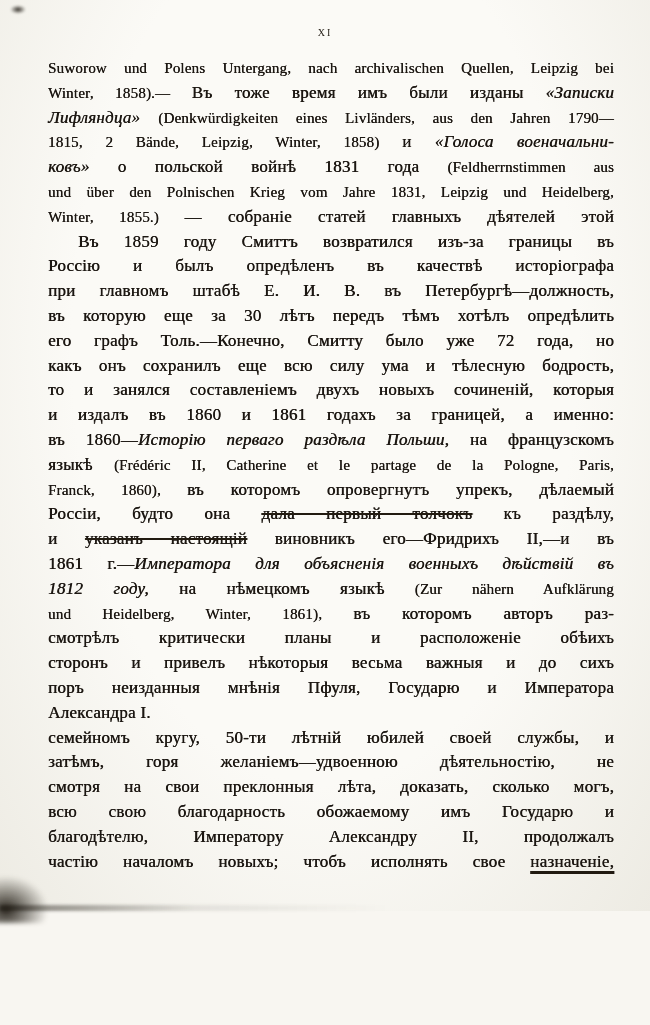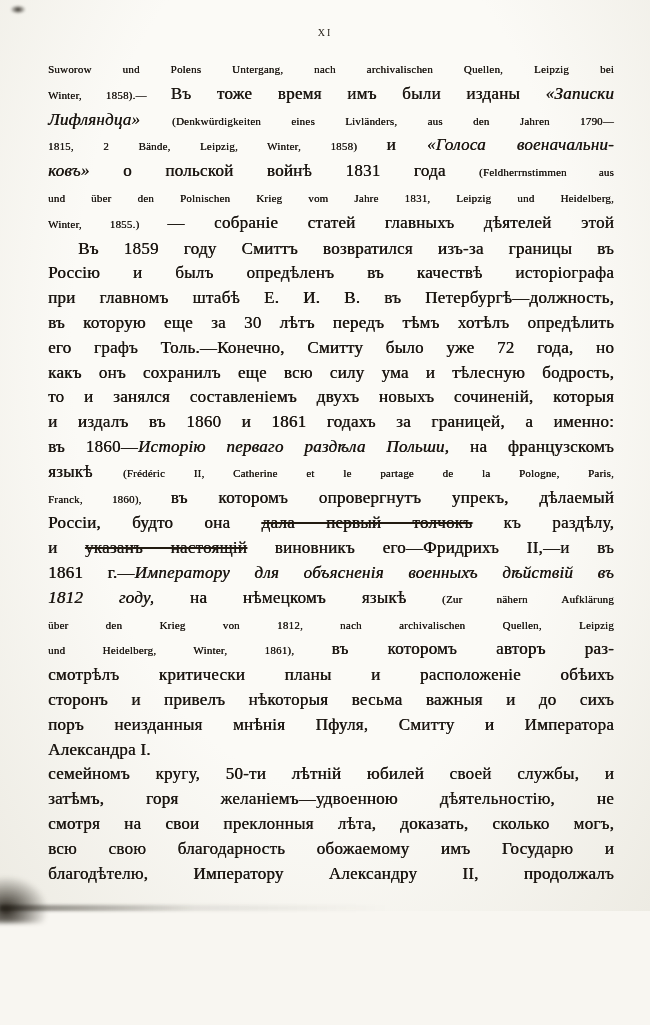--- a/index.html
+++ b/index.html
@@ -40,21 +40,21 @@
   }
   .line.plast{
     text-align-last:left;
   }
   .line.indent{
     padding-left:30px;
   }
   .seg-normal{}
   .seg-italic{font-style:italic;}
   .seg-latin{
-    font-size:11px;
+    font-size:15px;
     letter-spacing:0.2px;
     text-shadow:0.25px 0 0 currentColor;
   }
   .seg-strike{
     text-decoration:line-through;
     text-decoration-color:rgba(35,28,18,0.85);
     text-decoration-thickness:1.5px;
   }
   .seg-underline{
     text-decoration:underline;
@@ -100,29 +100,29 @@
       <div class="line"><span class="seg-normal">въ которую еще за 30 лѣтъ передъ тѣмъ хотѣлъ опредѣлить</span></div>
       <div class="line"><span class="seg-normal">его графъ Толь.—Конечно, Смитту было уже 72 года, но</span></div>
       <div class="line"><span class="seg-normal">какъ онъ сохранилъ еще всю силу ума и тѣлесную бодрость,</span></div>
       <div class="line"><span class="seg-normal">то и занялся составленіемъ двухъ новыхъ сочиненій, которыя</span></div>
       <div class="line"><span class="seg-normal">и издалъ въ 1860 и 1861 годахъ за границей, а именно:</span></div>
       <div class="line"><span class="seg-normal">въ 1860—</span><span class="seg-italic">Исторію перваго раздѣла Польши, </span><span class="seg-normal">на французскомъ</span></div>
       <div class="line"><span class="seg-normal">языкѣ </span><span class="seg-latin">(Frédéric II, Catherine et le partage de la Pologne, Paris,</span></div>
       <div class="line"><span class="seg-latin">Franck, 1860), </span><span class="seg-normal">въ которомъ опровергнутъ упрекъ, дѣлаемый</span></div>
       <div class="line"><span class="seg-normal">Россіи, будто она </span><span class="seg-strike">дала первый толчокъ</span><span class="seg-normal"> къ раздѣлу,</span></div>
       <div class="line"><span class="seg-normal">и </span><span class="seg-strike">указанъ настоящій</span><span class="seg-normal"> виновникъ его—Фридрихъ II,—и въ</span></div>
-      <div class="line"><span class="seg-normal">1861 г.—</span><span class="seg-italic">Императору для объясненія военныхъ дѣйствій въ</span></div>
+      <div class="line"><span class="seg-normal">1861 г.—</span><span class="seg-italic">Императора для объясненія военныхъ дѣйствій въ</span></div>
       <div class="line"><span class="seg-italic">1812 году, </span><span class="seg-normal">на нѣмецкомъ языкѣ </span><span class="seg-latin">(Zur nähern Aufklärung</span></div>
-      <div class="line"><span class="seg-latin">über den Krieg von 1812, nach archivalischen Quellen, Leipzig</span></div>
       <div class="line"><span class="seg-latin">und Heidelberg, Winter, 1861), </span><span class="seg-normal">въ которомъ авторъ раз-</span></div>
       <div class="line"><span class="seg-normal">смотрѣлъ критически планы и расположеніе обѣихъ</span></div>
       <div class="line"><span class="seg-normal">сторонъ и привелъ нѣкоторыя весьма важныя и до сихъ</span></div>
-      <div class="line"><span class="seg-normal">поръ неизданныя мнѣнія Пфуля, Смитту и Императора</span></div>
+      <div class="line"><span class="seg-normal">поръ неизданныя мнѣнія Пфуля, Государю и Императора</span></div>
       <div class="line plast"><span class="seg-normal">Александра I.</span></div>
       <div class="line"><span class="seg-normal">семейномъ кругу, 50-ти лѣтній юбилей своей службы, и</span></div>
       <div class="line"><span class="seg-normal">затѣмъ, горя желаніемъ—удвоенною дѣятельностію, не</span></div>
       <div class="line"><span class="seg-normal">смотря на свои преклонныя лѣта, доказать, сколько могъ,</span></div>
       <div class="line"><span class="seg-normal">всю свою благодарность обожаемому имъ Государю и</span></div>
       <div class="line"><span class="seg-normal">благодѣтелю, Императору Александру II, продолжалъ</span></div>
+      <div class="line"><span class="seg-normal">частію началомъ новыхъ; чтобъ исполнять свое </span><span class="seg-underline">назначеніе,</span></div>
     </div>
   <div class="artifact artifact-bottomleft"></div>
   <div class="artifact artifact-bottomedge"></div>
 </div>
 
 </body></html>

